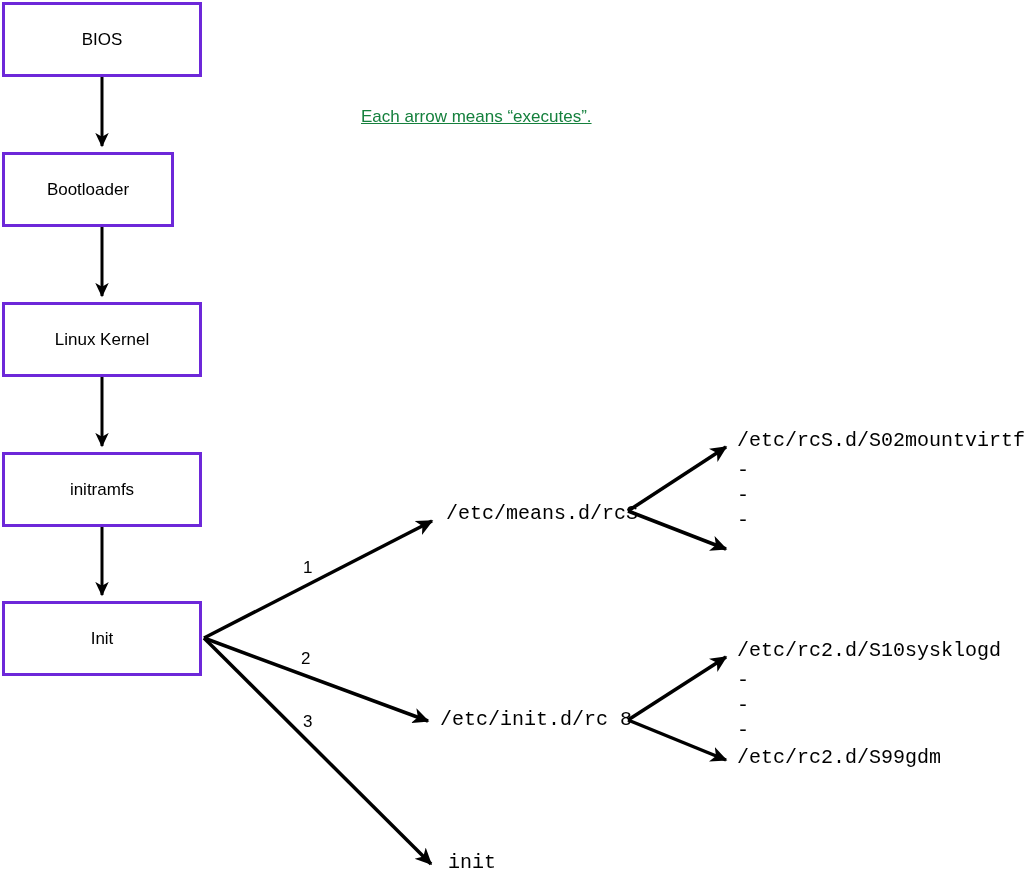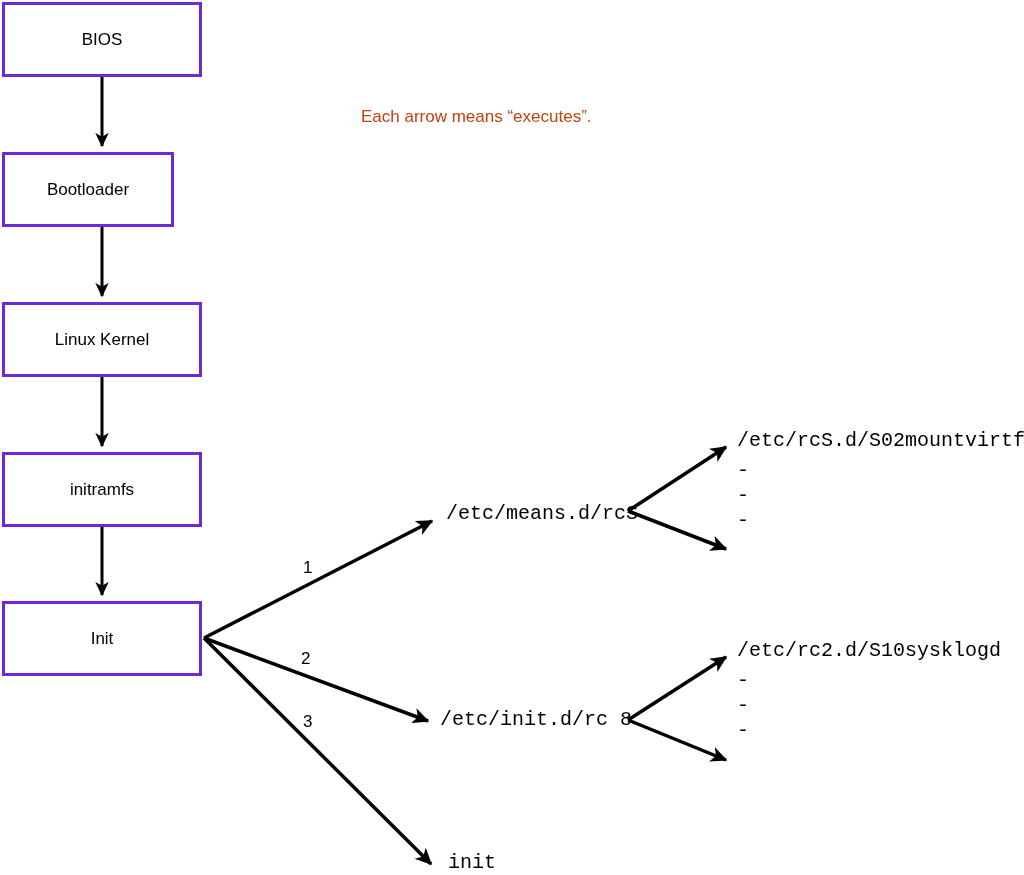--- a/index.html
+++ b/index.html
@@ -64,22 +64,23 @@
     font-size: 17px;
     line-height: 1;
     color: #000000;
     white-space: nowrap;
   }
   .caption-text {
     position: absolute;
     font-family: "Liberation Sans", sans-serif;
     font-size: 17px;
     line-height: 1;
-    color: #c2410c;
+    color: #15803d;
     white-space: nowrap;
+    text-decoration: underline;
   }
 </style>
 </head>
 <body>
 
 <div id="diagram-root">
 
   <svg id="diagram-svg" viewBox="0 0 1024 875">
     <defs>
       <marker id="arrowbarb" viewBox="0 0 12 12" refX="10.5" refY="6" markerWidth="5.0" markerHeight="5.0" orient="auto-start-reverse" markerUnits="strokeWidth">
@@ -141,16 +142,17 @@
   <div class="mono-label" style="left:737px; top:431px;">/etc/rcS.d/S02mountvirtfs</div>
   <div class="dash-label" style="left:737px; top:461px;">-</div>
   <div class="dash-label" style="left:737px; top:486px;">-</div>
   <div class="dash-label" style="left:737px; top:511px;">-</div>
 
   <div class="mono-label" style="left:440px; top:710px;">/etc/init.d/rc 8</div>
   <div class="mono-label" style="left:737px; top:641px;">/etc/rc2.d/S10sysklogd</div>
   <div class="dash-label" style="left:737px; top:671px;">-</div>
   <div class="dash-label" style="left:737px; top:696px;">-</div>
   <div class="dash-label" style="left:737px; top:721px;">-</div>
+  <div class="mono-label" style="left:737px; top:748px;">/etc/rc2.d/S99gdm</div>
 
   <div class="mono-label" style="left:448px; top:853px;">init</div>
 
 </div>
 
 </body></html>

